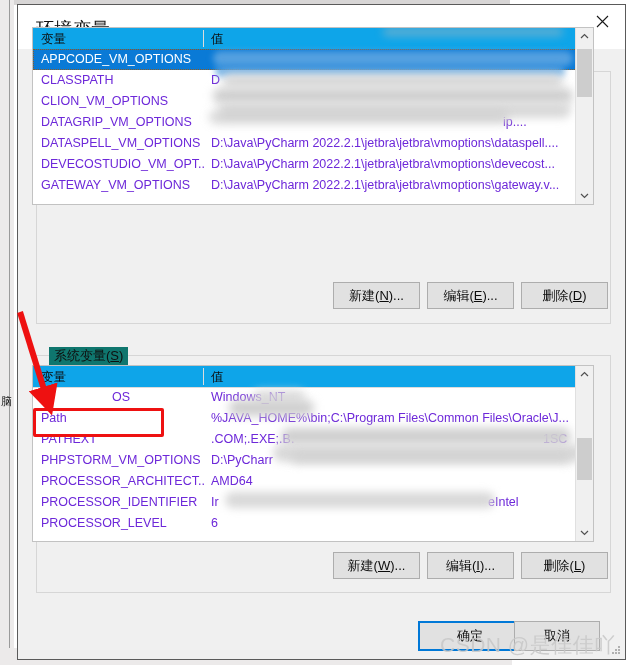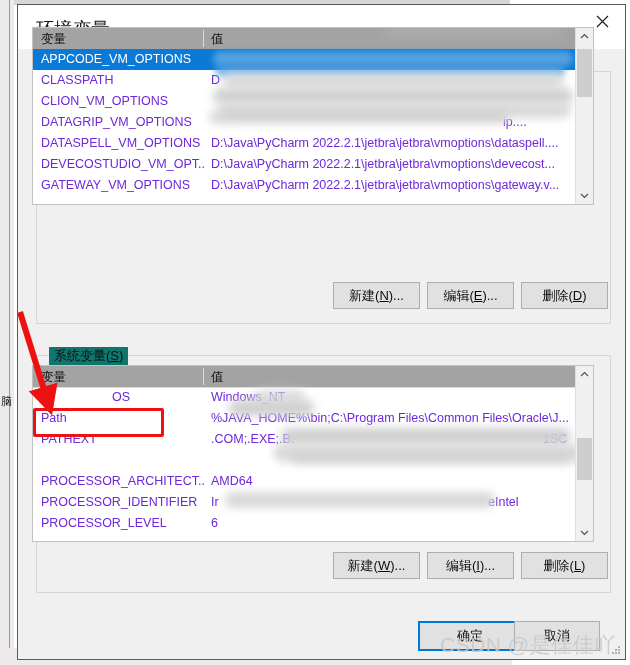--- a/index.html
+++ b/index.html
@@ -117,21 +117,21 @@
     position: absolute;
     background: #ffffff;
     border: 1px solid #c2c2c2;
     box-sizing: border-box;
     overflow: hidden;
   }
   .hdr {
     position: absolute;
     left: 0; top: 0; right: 0;
     height: 21px;
-    background: #a3a3a3;
+    background: #0ea5e9;
     border-bottom: 1px solid #dcdcdc;
   }
   .hdr-cell {
     position: absolute;
     top: 3px;
     font-size: 12.5px;
     color: #0d0d0d;
   }
   .hdr-sep {
     position: absolute;
@@ -368,20 +368,24 @@
       </div>
       <div class="row" style="top:42px;padding-left:32px;">
         <div class="c-name" style="left:8px; width:160px;">Path</div>
         <div class="c-val" style="left:178px; width:372px;">%JAVA_HOME%\bin;C:\Program Files\Common Files\Oracle\J...</div>
       </div>
       <div class="row" style="top:63px;">
         <div class="c-name" style="left:8px; width:160px;">PATHEXT</div>
         <div class="c-val" style="left:178px; width:160px;">.COM;.EXE;.B.</div>
         <div class="c-val" style="left:510px; width:50px;">1SC</div>
       </div>
+      <div class="row" style="top:84px;">
+        <div class="c-name" style="left:8px; width:165px;">PHPSTORM_VM_OPTIONS</div>
+        <div class="c-val" style="left:178px; width:80px;">D:\PyCharr</div>
+      </div>
       <div class="row" style="top:105px;">
         <div class="c-name" style="left:8px; width:165px;">PROCESSOR_ARCHITECT...</div>
         <div class="c-val" style="left:178px; width:372px;">AMD64</div>
       </div>
       <div class="row" style="top:126px;">
         <div class="c-name" style="left:8px; width:165px;">PROCESSOR_IDENTIFIER</div>
         <div class="c-val" style="left:178px; width:40px;">Ir</div>
         <div class="c-val" style="left:455px; width:70px;">eIntel</div>
       </div>
       <div class="row" style="top:147px;">

